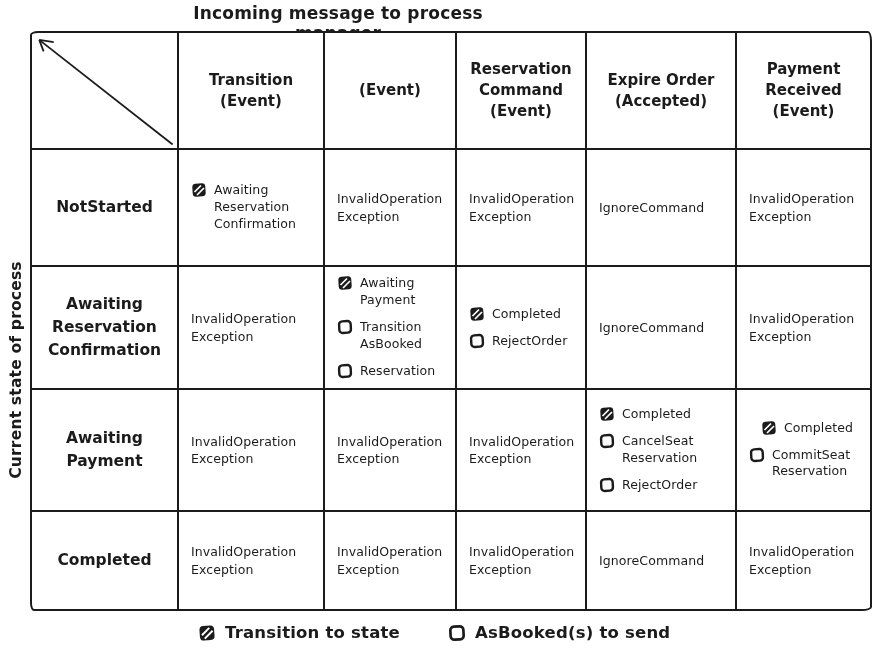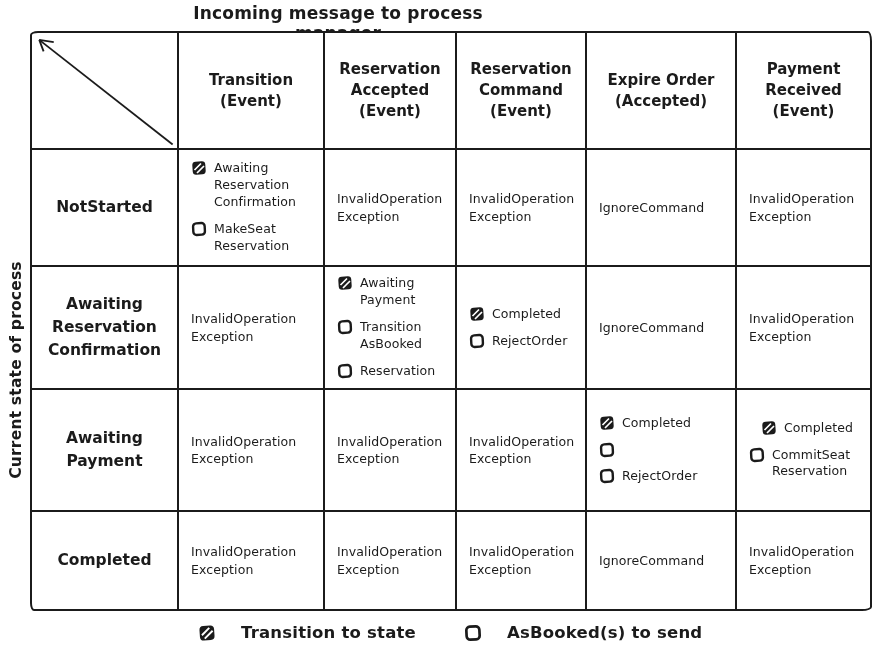--- a/index.html
+++ b/index.html
@@ -55,21 +55,21 @@
     display:flex; align-items:flex-start; gap:7px;
     margin:5px 0; font-size:12.5px; font-weight:500; line-height:1.35;
     letter-spacing:.1px;
   }
   .item .ic { flex:0 0 auto; margin-top:0px; }
   .legend {
     position:absolute; left:198px; top:623px;
     display:flex; align-items:center; gap:48px;
     font-size:16.5px; font-weight:700; letter-spacing:.2px;
   }
-  .leg { display:flex; align-items:center; gap:25px; }
+  .leg { display:flex; align-items:center; gap:9px; }
 </style>
 </head>
 <body>
 
 <div class="title">Incoming message to process manager</div>
 <div class="ylabel">Current state of process manager</div>
 
 <div class="grid">
 
   <div class="cell corner">
@@ -77,21 +77,20 @@
       <line x1="97" y1="97" x2="5" y2="6" stroke="#1b1b1b" stroke-width="1.8" vector-effect="non-scaling-stroke"></line>
       <line x1="5" y1="6" x2="15" y2="8" stroke="#1b1b1b" stroke-width="1.8" vector-effect="non-scaling-stroke"></line>
       <line x1="5" y1="6" x2="8" y2="16" stroke="#1b1b1b" stroke-width="1.8" vector-effect="non-scaling-stroke"></line>
     </svg>
   </div>
   <div class="cell hdr">
     <div>Transition</div>
     <div>(Event)</div>
   </div>
   <div class="cell hdr">
-    <div>Reservation Accepted</div>
     <div>(Event)</div>
   </div>
   <div class="cell hdr">
     <div>Reservation Command</div>
     <div>(Event)</div>
   </div>
   <div class="cell hdr">
     <div>Expire Order</div>
     <div>(Accepted)</div>
   </div>
@@ -104,26 +103,20 @@
     <div>NotStarted</div>
   </div>
   <div class="cell">
     <div class="item">
       <svg class="ic" width="16" height="16" viewBox="0 0 16 16">
           <rect x="1.5" y="1.5" width="13" height="13" rx="3.5" fill="#1b1b1b" transform="rotate(-4 8 8)"></rect>
           <path d="M3.5 10 L10 3.5 M6 13 L13 6" stroke="#ffffff" stroke-width="1.7" fill="none"></path>
         </svg>
       <span>Awaiting Reservation Confirmation</span>
     </div>
-    <div class="item">
-      <svg class="ic" width="16" height="16" viewBox="0 0 16 16">
-          <rect x="2.2" y="2.2" width="11.6" height="11.6" rx="3.2" fill="#ffffff" stroke="#1b1b1b" stroke-width="2.4" transform="rotate(-3 8 8)"></rect>
-        </svg>
-      <span>MakeSeat Reservation</span>
-    </div>
   </div>
   <div class="cell">
     <div class="plain">InvalidOperation Exception</div>
   </div>
   <div class="cell">
     <div class="plain">InvalidOperation Exception</div>
   </div>
   <div class="cell">
     <div class="plain">IgnoreCommand</div>
   </div>
@@ -197,20 +190,21 @@
       <svg class="ic" width="16" height="16" viewBox="0 0 16 16">
           <rect x="1.5" y="1.5" width="13" height="13" rx="3.5" fill="#1b1b1b" transform="rotate(-4 8 8)"></rect>
           <path d="M3.5 10 L10 3.5 M6 13 L13 6" stroke="#ffffff" stroke-width="1.7" fill="none"></path>
         </svg>
       <span>Completed</span>
     </div>
     <div class="item">
       <svg class="ic" width="16" height="16" viewBox="0 0 16 16">
           <rect x="2.2" y="2.2" width="11.6" height="11.6" rx="3.2" fill="#ffffff" stroke="#1b1b1b" stroke-width="2.4" transform="rotate(-3 8 8)"></rect>
         </svg>
+      <span>CancelSeat Reservation</span>
     </div>
     <div class="item">
       <svg class="ic" width="16" height="16" viewBox="0 0 16 16">
           <rect x="2.2" y="2.2" width="11.6" height="11.6" rx="3.2" fill="#ffffff" stroke="#1b1b1b" stroke-width="2.4" transform="rotate(-3 8 8)"></rect>
         </svg>
       <span>RejectOrder</span>
     </div>
   </div>
   <div class="cell lc">
     <div class="item">

